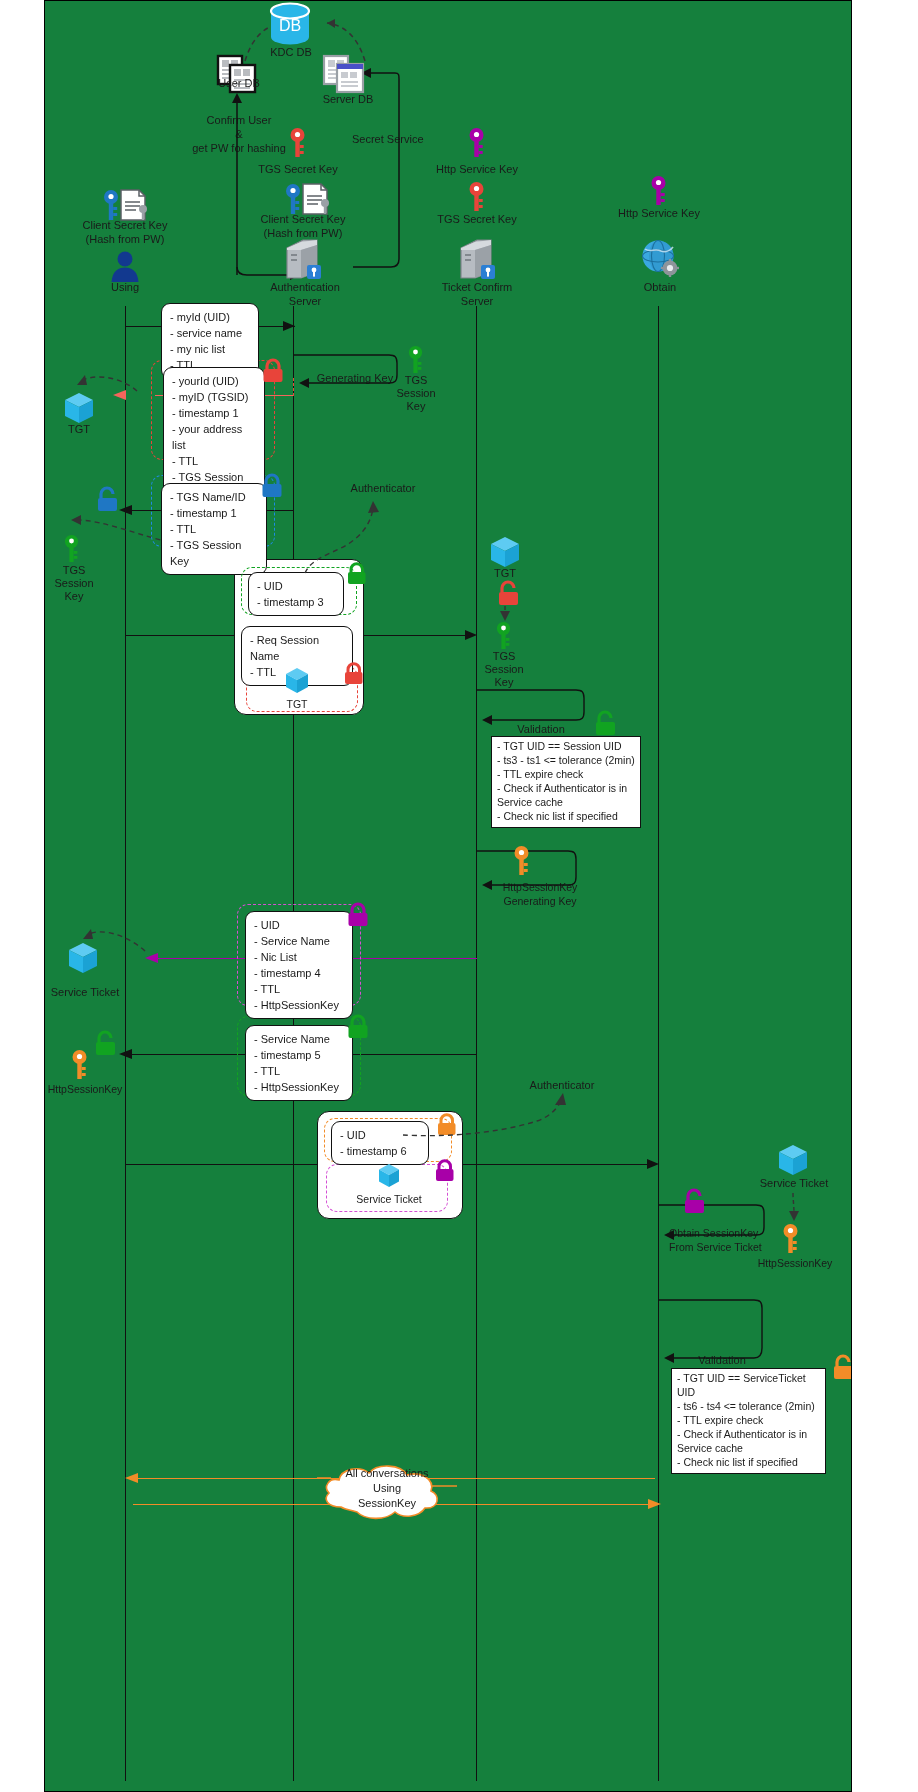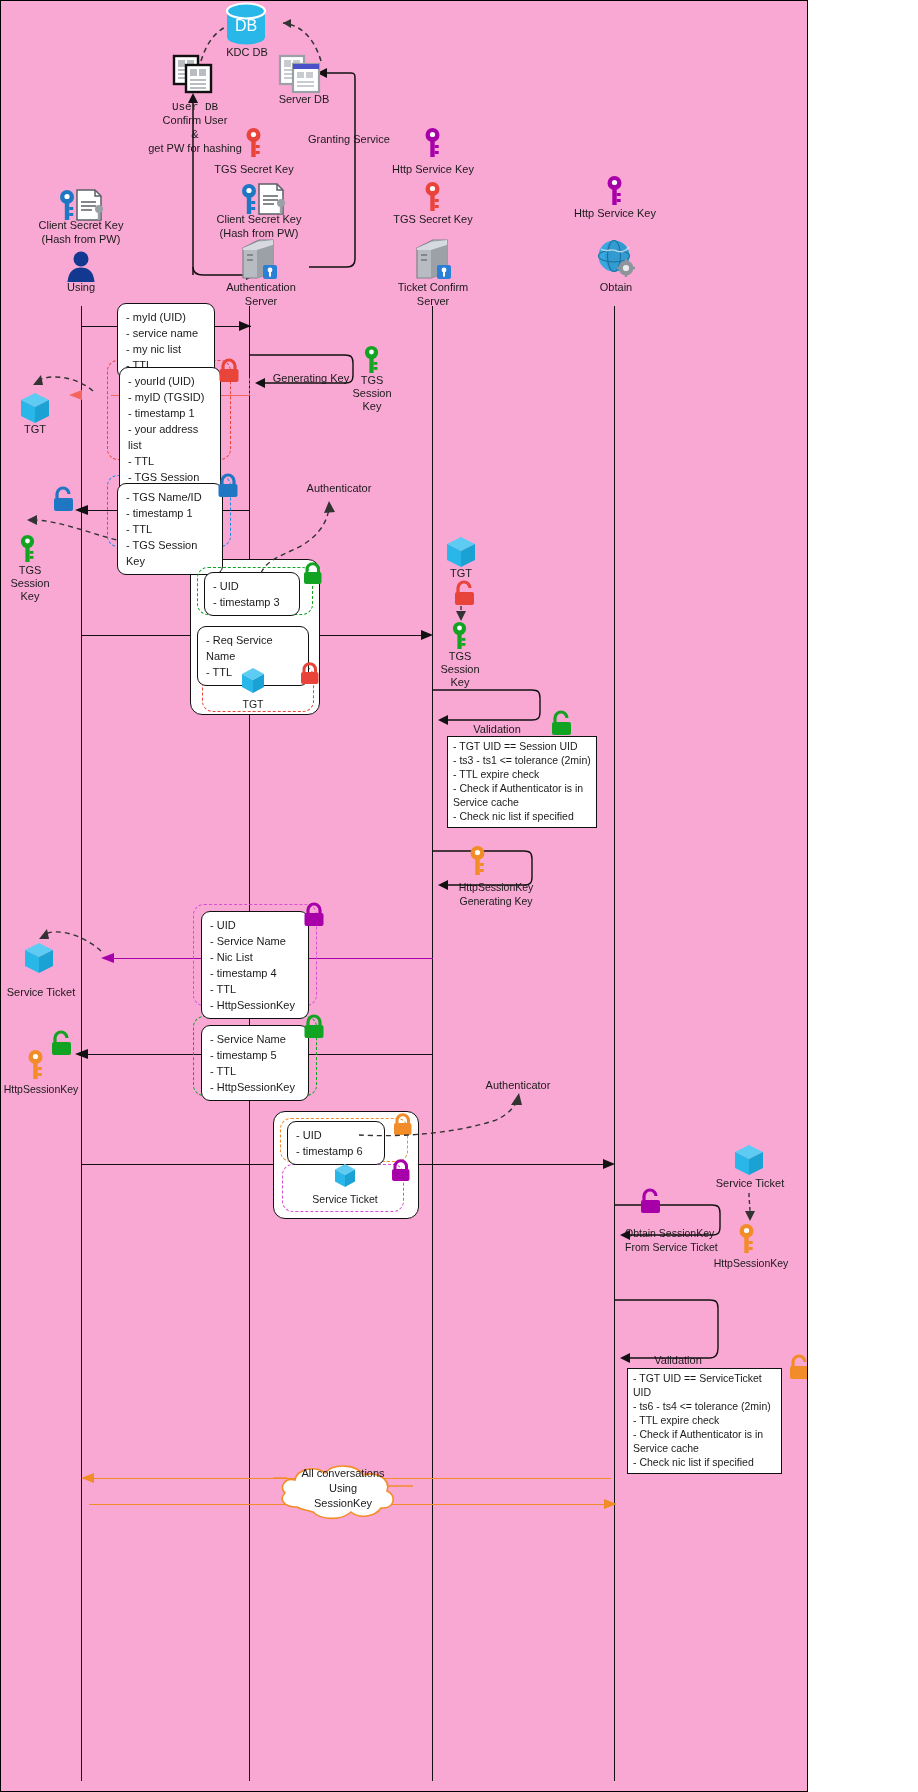--- a/index.html
+++ b/index.html
@@ -1,22 +1,22 @@
 <!DOCTYPE html>
 <html><head>
 <meta charset="utf-8">
 <style>
   * { box-sizing: border-box; }
   html,body { margin:0; padding:0; background:#fff; }
   body { font-family:"Liberation Sans", sans-serif; }
   #canvas {
     position:relative; width:808px; height:1792px;
-    background:#f9a8d4; overflow:hidden;
+    background:#15803d; overflow:hidden;
     border:1px solid #000;
-    font-size:11px; color:#1a1a1a;
+    font-size:11px; color:#1a1a1a;margin-left:44px;
   }
   .abs { position:absolute; }
   .lbl { position:absolute; text-align:center; line-height:1.25; color:#1a1a1a; white-space:pre-line; }
   .lifeline { position:absolute; width:0; border-left:1.4px solid #111; }
   
   .msgbox {
     position:absolute; background:#fff; border:1.3px solid #111;
     border-radius:9px; padding:5px 8px; line-height:1.46;
     white-space:pre-line; text-align:left; z-index:6;
   }
@@ -71,21 +71,21 @@
       <rect x="13" y="10" width="25" height="27" fill="#fff" stroke="#111" stroke-width="2.4"></rect>
       <g fill="#b9bcc0">
         <rect x="17" y="14" width="7" height="7"></rect>
           <rect x="26" y="14" width="7" height="7"></rect>
         <rect x="17" y="24" width="16" height="2"></rect>
           <rect x="17" y="28" width="16" height="2"></rect>
           <rect x="17" y="32" width="16" height="2"></rect>
       </g>
     </svg>
   </div>
-  <div class="cap" style="left:150px;top:100px;width:88px;font-family:Liberation Mono, monospace;">User DB</div>
+  <div class="cap" style="left:150px;top:76px;width:88px;">User DB</div>
 
   <div class="icon" style="left:278px;top:54px;">
     <svg width="42" height="38" viewBox="0 0 42 38">
       <rect x="1" y="1" width="24" height="28" fill="#fff" stroke="#9aa0a6" stroke-width="2.2"></rect>
       <g fill="#c8cbd0">
         <rect x="5" y="5" width="7" height="7"></rect>
           <rect x="14" y="5" width="7" height="7"></rect>
         <rect x="5" y="14" width="16" height="2"></rect>
           <rect x="5" y="18" width="16" height="2"></rect>
           <rect x="5" y="22" width="16" height="2"></rect>
@@ -110,21 +110,21 @@
   </svg>
   <div class="lbl" style="left:130px;top:113px;width:128px;">Confirm User
 &amp;
 get PW for hashing</div>
 
   <svg class="abs" style="left:296px;top:60px;z-index:2;" width="170" height="218">
     <path d="M24,12 L54,12 C58,12 58,14 58,18 L58,198 Q58,206 50,206 L12,206" fill="none" stroke="#111" stroke-width="1.5"></path>
     <polygon points="20,12 30,7 30,17" fill="#111"></polygon>
     <polygon points="135,206 125,201 125,211" fill="#111"></polygon>
   </svg>
-  <div class="lbl" style="left:307px;top:132px;width:96px;text-align:left;">Granting Service</div>
+  <div class="lbl" style="left:307px;top:132px;width:96px;text-align:left;">Secret Service</div>
 
   <div class="icon" style="left:244px;top:126px;">
     <svg width="17" height="32" viewBox="0 0 17 32">
       <circle cx="8.5" cy="8" r="7" fill="#e8443a"></circle>
         <circle cx="8.5" cy="7.5" r="2.6" fill="#fff"></circle>
       <rect x="6.3" y="13" width="4.4" height="17" fill="#e8443a"></rect>
       <rect x="10.7" y="18" width="4" height="3" fill="#e8443a"></rect>
       <rect x="10.7" y="24" width="4" height="3" fill="#e8443a"></rect>
     </svg>
   </div>
@@ -377,21 +377,21 @@
       <path d="M6,10 L6,7.5 A5.6,5.6 0 0,1 17.5,7.5 L17.5,10" fill="none" stroke="#11a321" stroke-width="3"></path>
       <rect x="3" y="10" width="17.5" height="12" rx="2" fill="#11a321"></rect>
     </svg>
   </div>
   <svg class="abs" style="left:246px;top:490px;z-index:8;" width="104" height="84">
     <path d="M14,82 C22,64 48,62 64,48 C76,38 80,28 82,18" fill="none" stroke="#333" stroke-width="1.4" stroke-dasharray="5,4"></path>
     <polygon points="82,10 77,22 88,21" fill="#333"></polygon>
   </svg>
   <div class="lbl" style="left:295px;top:481px;width:86px;">Authenticator</div>
 
-  <div class="msgbox" style="left:196px;top:625px;width:112px;z-index:7;">- Req Service Name
+  <div class="msgbox" style="left:196px;top:625px;width:112px;z-index:7;">- Req Session Name
 - TTL</div>
 
   <div class="dashbox" style="left:201px;top:665px;width:112px;height:46px;border:1.5px dashed #e8443a;z-index:6;"></div>
   <div class="icon" style="left:239px;top:666px;z-index:8;">
     <svg width="26" height="28" viewBox="0 0 26 28">
       <polygon points="13,1 24,7 13,13 2,7" fill="#5ecbf2"></polygon>
       <polygon points="2,7 13,13 13,26 2,20" fill="#29b6e8"></polygon>
       <polygon points="24,7 13,13 13,26 24,20" fill="#1ba2d4"></polygon>
     </svg>
   </div>

